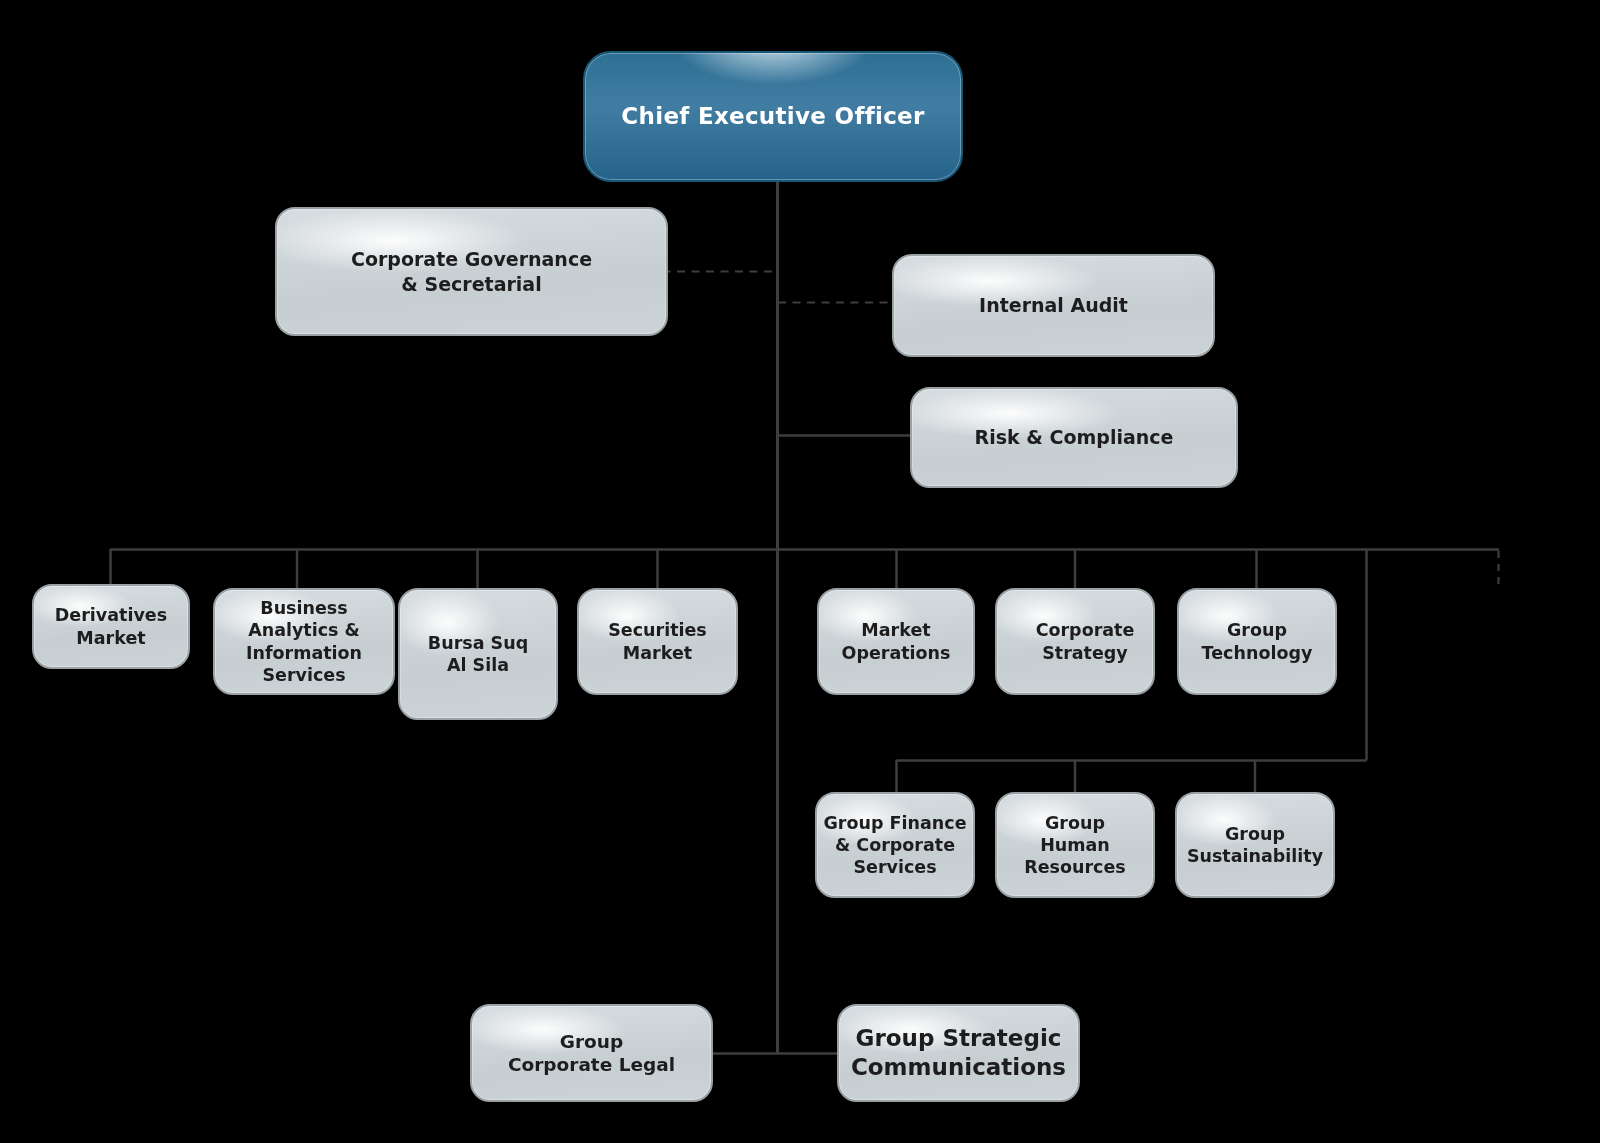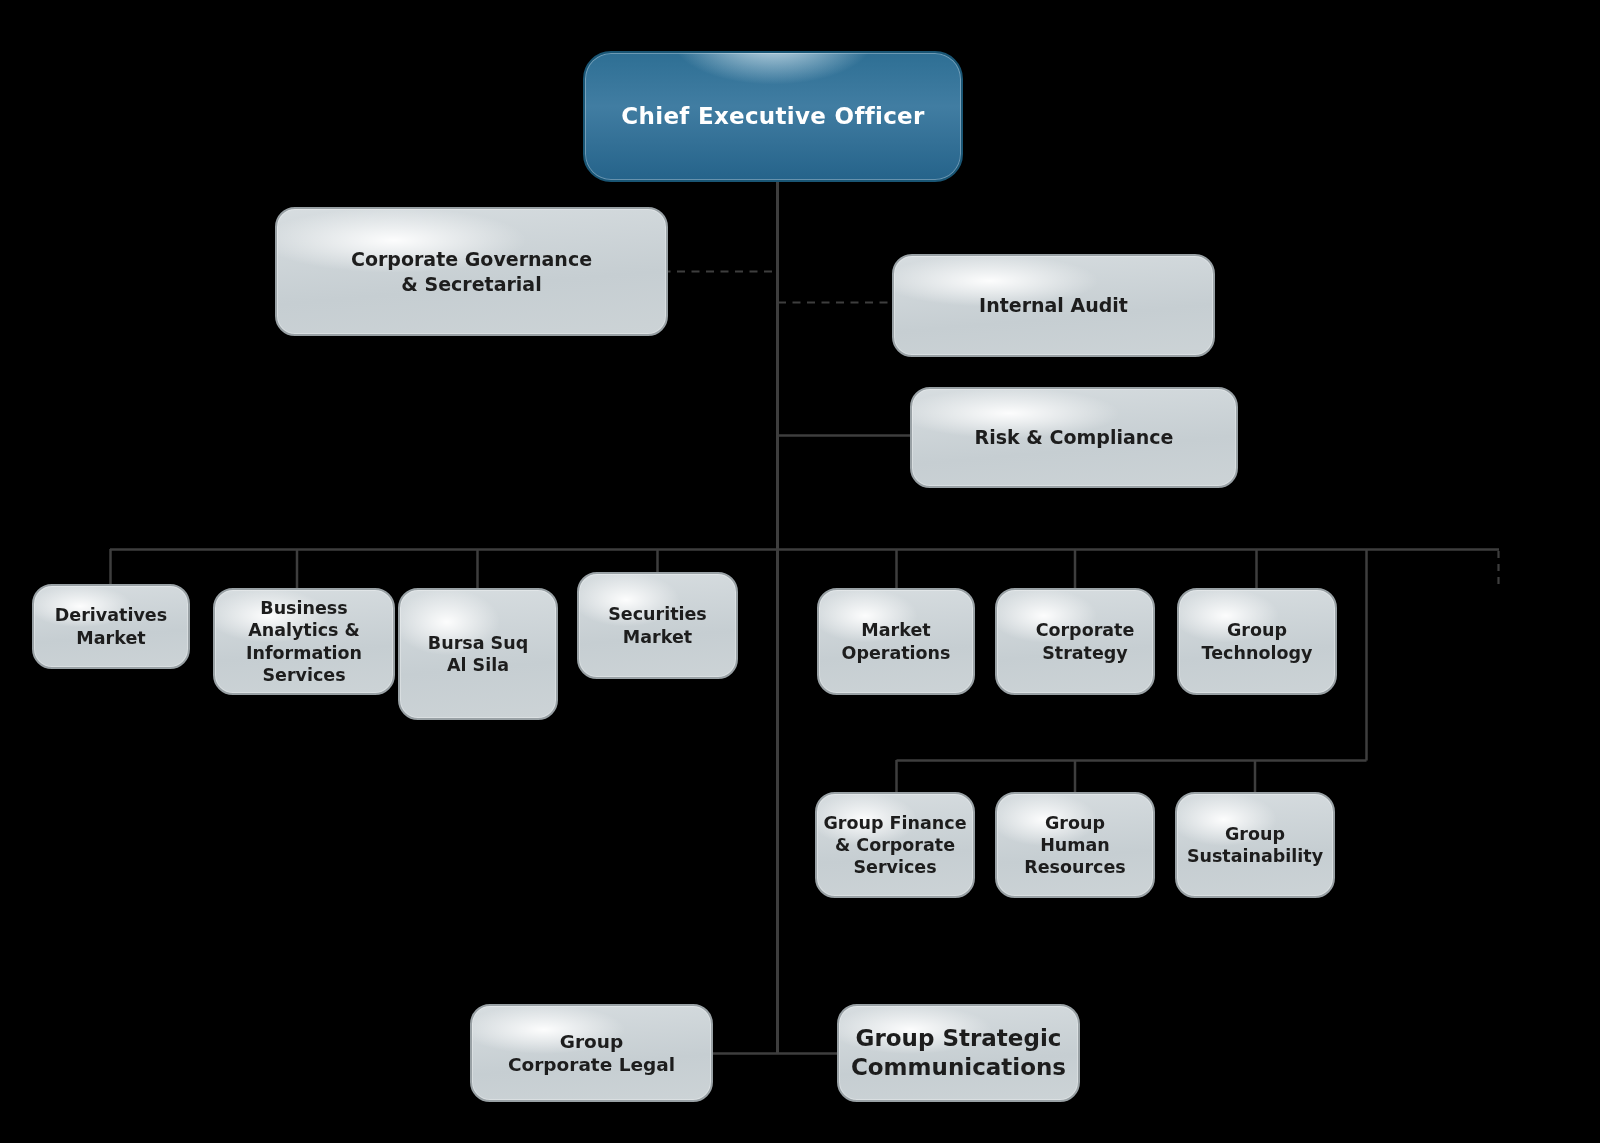--- a/index.html
+++ b/index.html
@@ -35,21 +35,21 @@
     color:#fff;font-size:23px;letter-spacing:0.3px;
   }
   
   #n-ceo  {left:583px; top:51px;  width:380px; height:131px;}
   #n-cgs  {left:255px; top:207px; width:393px; height:129px;margin-left:20px;}
   #n-ia   {left:892px; top:254px; width:323px; height:103px;}
   #n-risk {left:910px; top:387px; width:328px; height:101px;}
   #n-deriv{left:32px;  top:584px; width:158px; height:85px;}
   #n-ba   {left:213px; top:588px; width:182px; height:107px;}
   #n-bursa{left:398px; top:588px; width:160px; height:132px;}
-  #n-sec  {left:577px; top:572px; width:161px; height:107px;}
+  #n-sec  {left:577px; top:588px; width:161px; height:107px;}
   #n-mo   {left:817px; top:588px; width:158px; height:107px;}
   #n-cs   {left:995px; top:588px; width:160px; height:107px;padding-left:20px;}
   #n-gt   {left:1177px;top:588px; width:160px; height:107px;}
   #n-reg  {left:1420px;top:588px; width:158px; height:107px;}
   #n-gf   {left:815px; top:792px; width:160px; height:106px;}
   #n-ghr  {left:995px; top:792px; width:160px; height:106px;}
   #n-gs   {left:1175px;top:792px; width:160px; height:106px;}
   #n-gcl  {left:470px; top:1004px;width:243px; height:98px; font-size:18.5px;}
   #n-gsc  {left:837px; top:1004px;width:243px; height:98px; font-size:23px;}
 </style>

